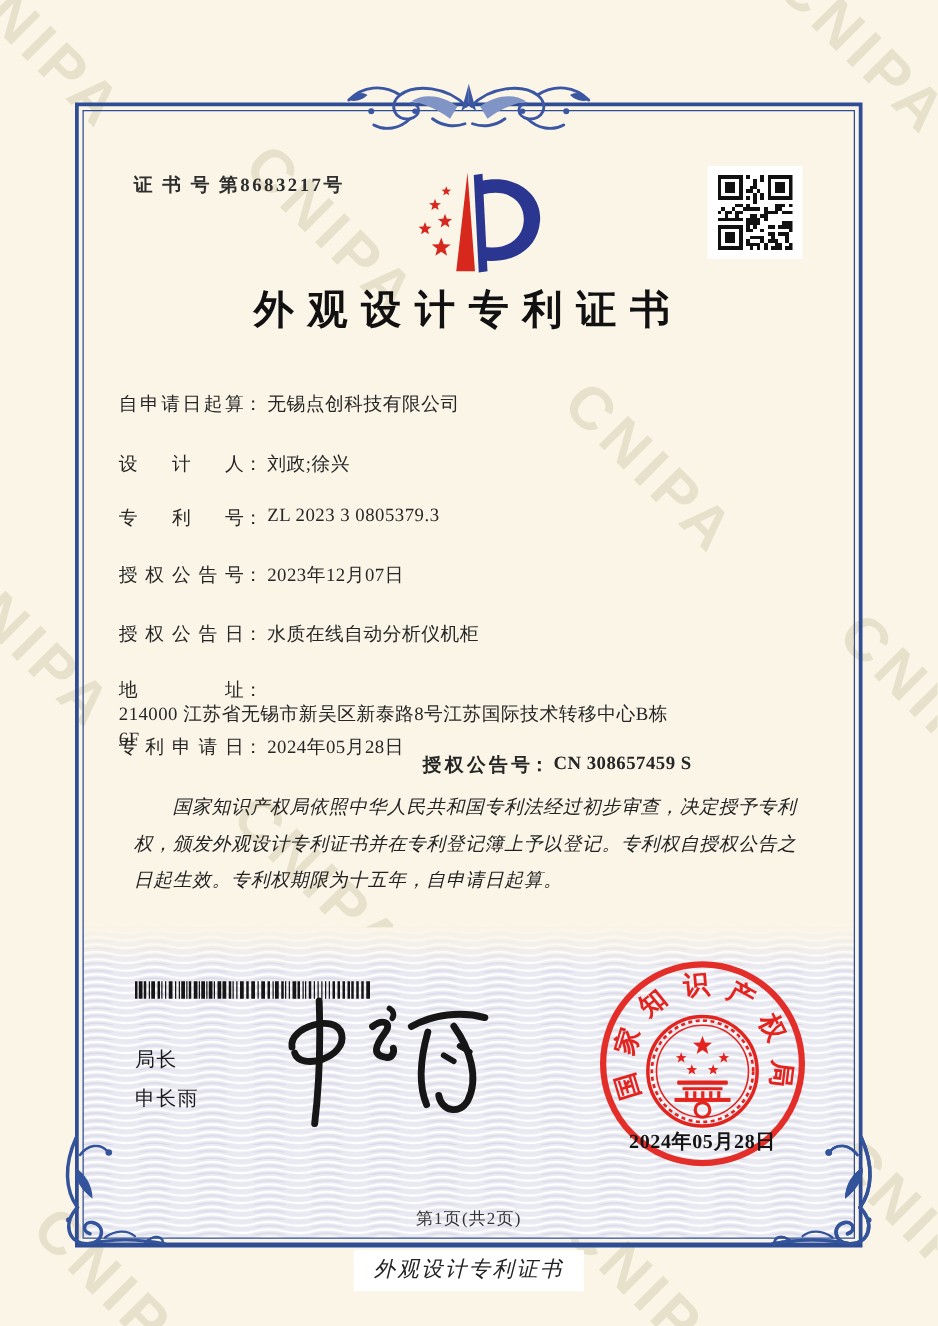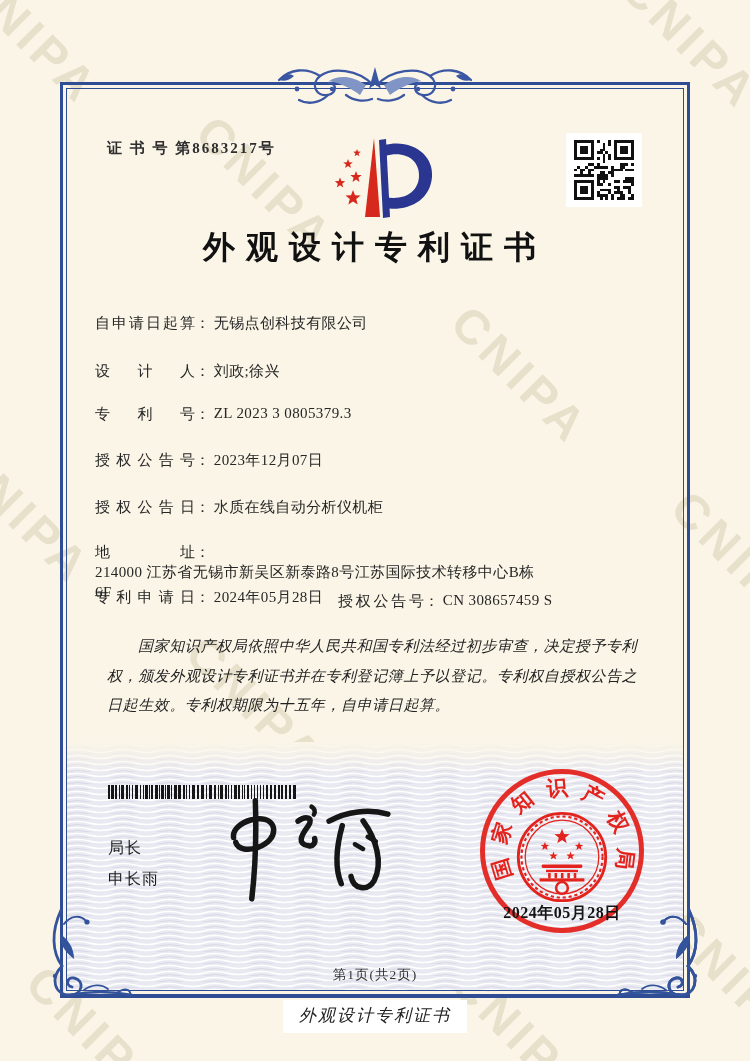--- a/index.html
+++ b/index.html
@@ -30,21 +30,21 @@
          letter-spacing:11px;color:#111;z-index:5;}
   
   .field-row{position:absolute;left:95px;width:565px;font-size:15px;color:#262626;z-index:5;}
   .flabel{display:inline-block;width:100px;text-align:justify;text-align-last:justify;
           vertical-align:top;}
   .flabel2{display:inline-block;width:86px;text-align:justify;text-align-last:justify;
           vertical-align:top;}
   .fcolon{display:inline-block;vertical-align:top;}
   .fvalue{display:inline-block;vertical-align:top;letter-spacing:.4px;}
   .fvalue-wrap{width:452px;line-height:20px;}
-  .pair2{position:absolute;left:243px;top:4px;white-space:nowrap;}
+  .pair2{position:absolute;left:243px;top:15px;white-space:nowrap;font-weight:bold;}
   
   .paras{left:95px;top:620px;width:565px;z-index:5;font-style:italic;
          font-size:15px;line-height:29.5px;color:#222;}
   .paras p{margin:12px;text-indent:31px;letter-spacing:.6px;}
   
   .barcode{left:108px;top:785px;width:190px;height:14px;z-index:5;}
   .barcode i{position:absolute;top:0;height:100%;background:#161616;}
   .signer{left:108px;z-index:5;font-family:"Liberation Sans","DejaVu Sans",sans-serif;
           font-size:16px;color:#1c1c1c;letter-spacing:1px;}
   .signature{left:212px;top:793px;z-index:6;transform:rotate(-2deg);}

